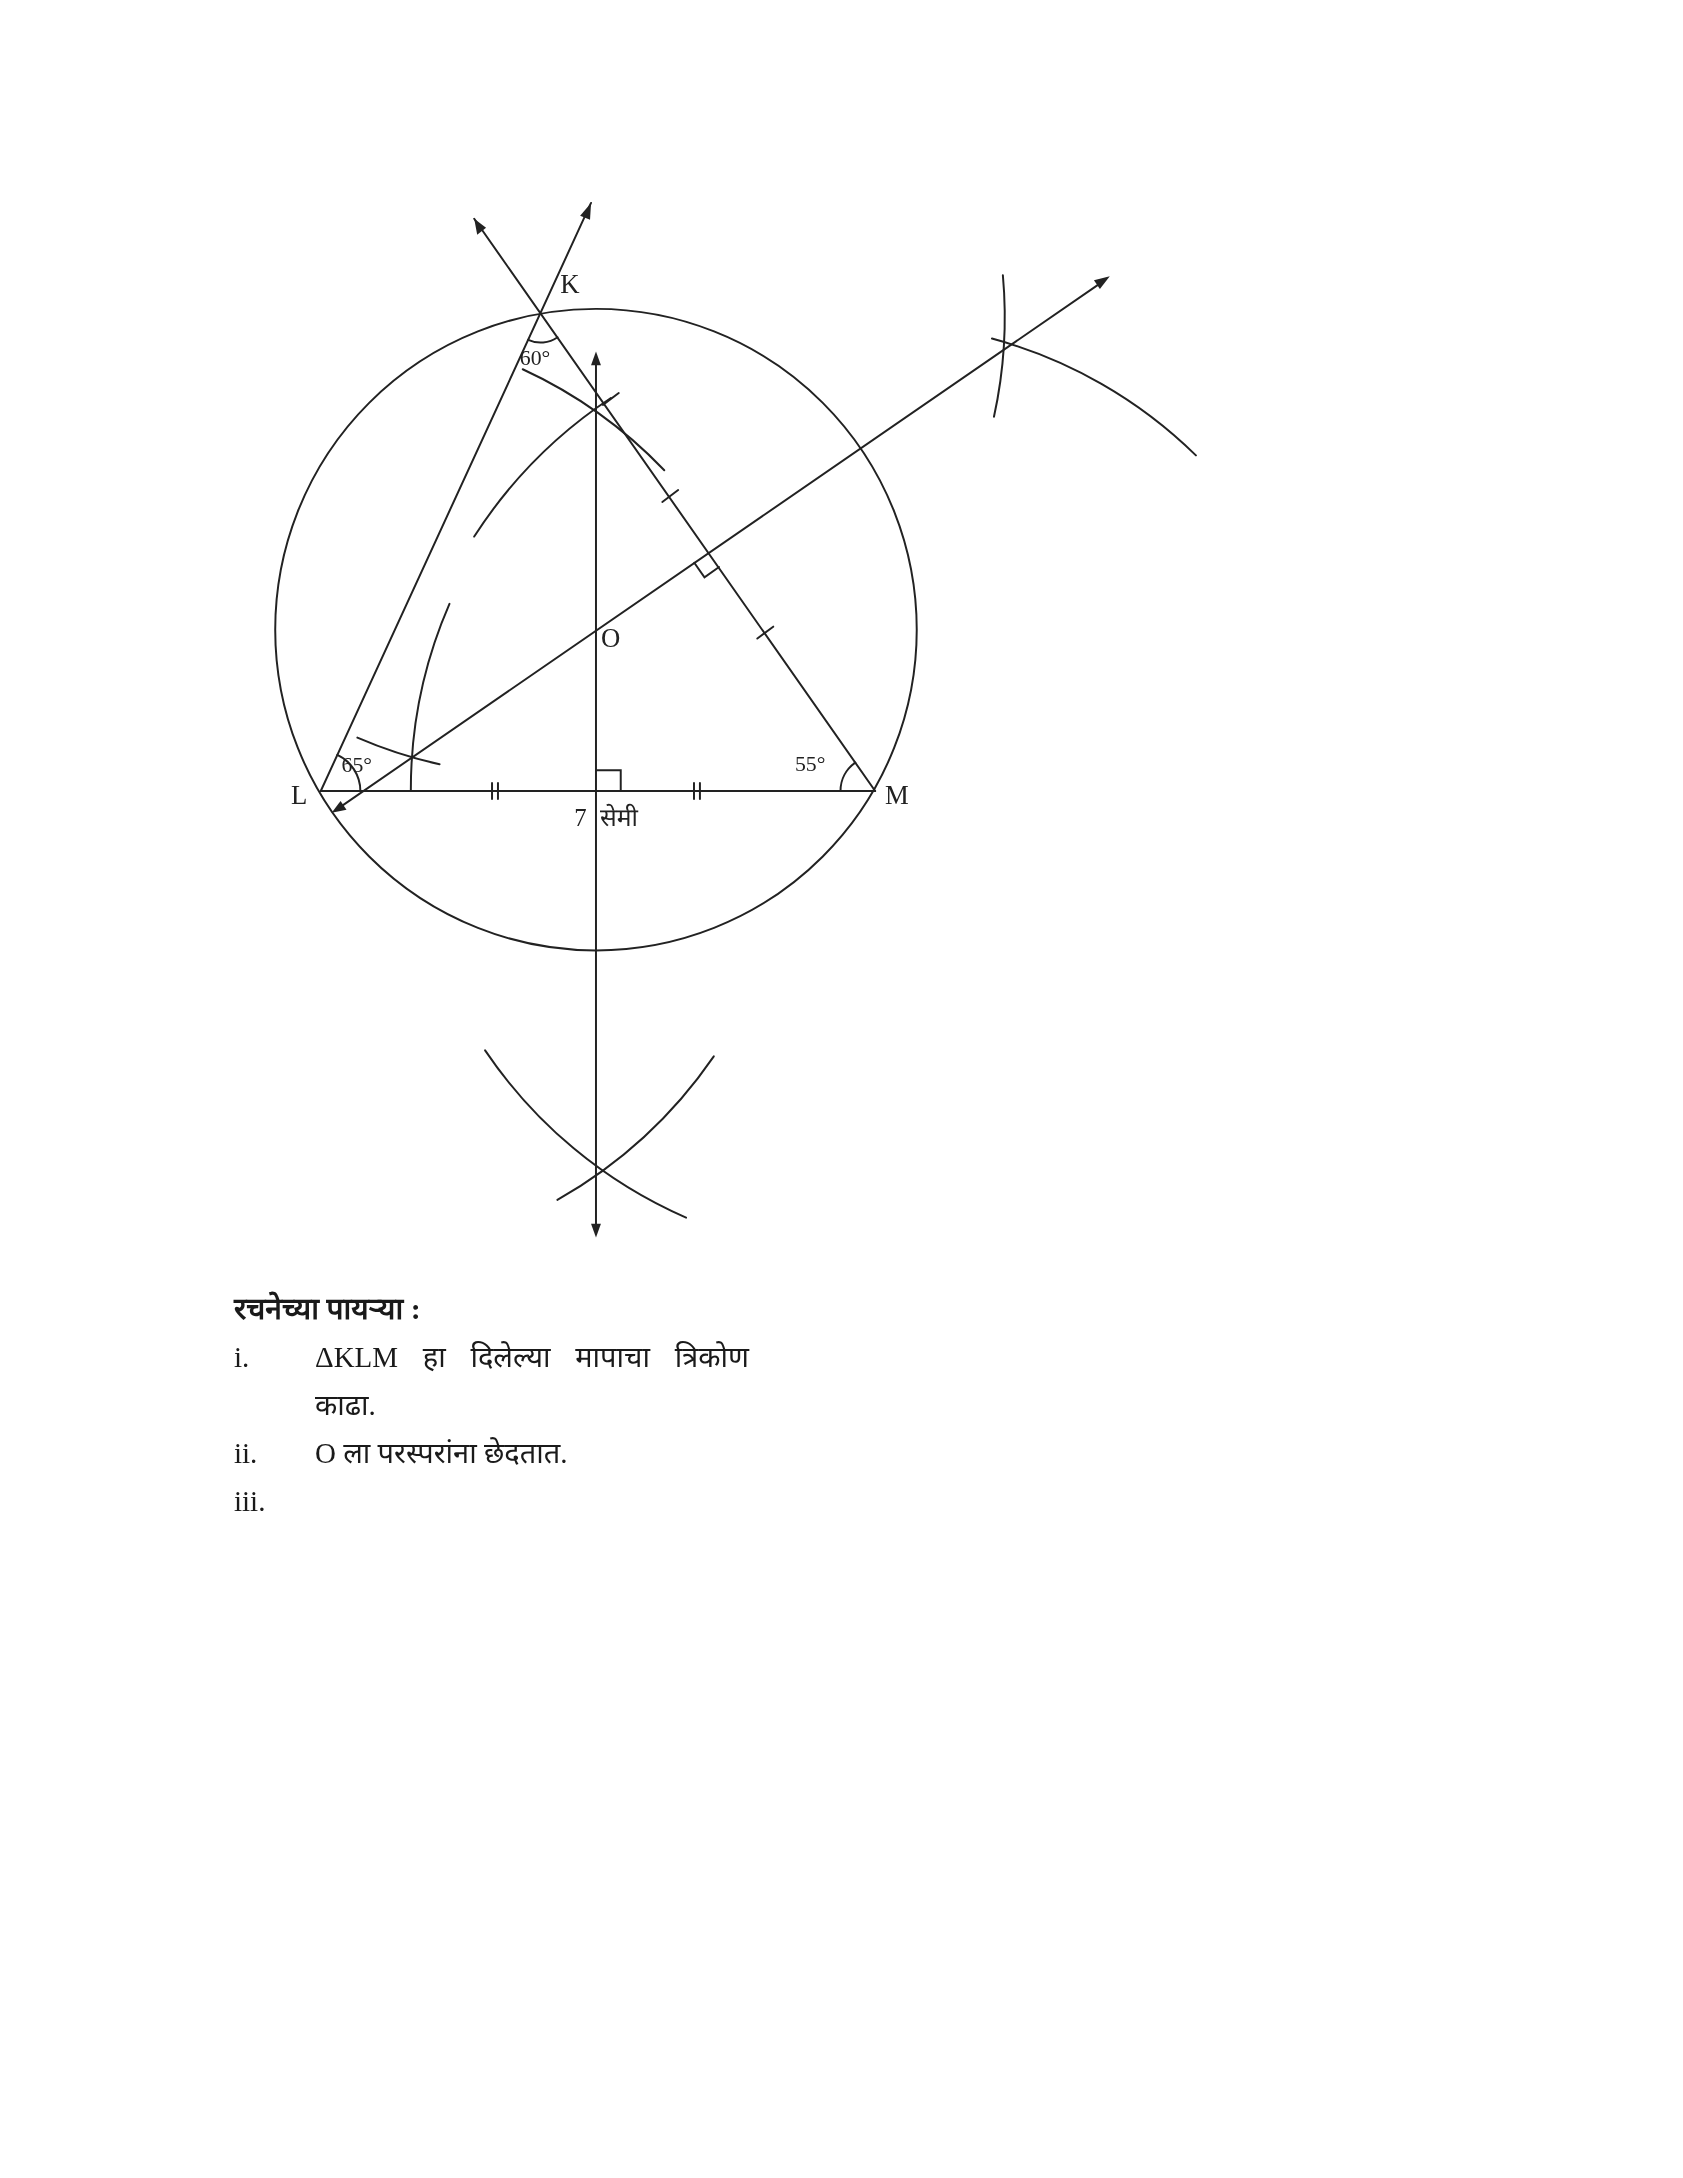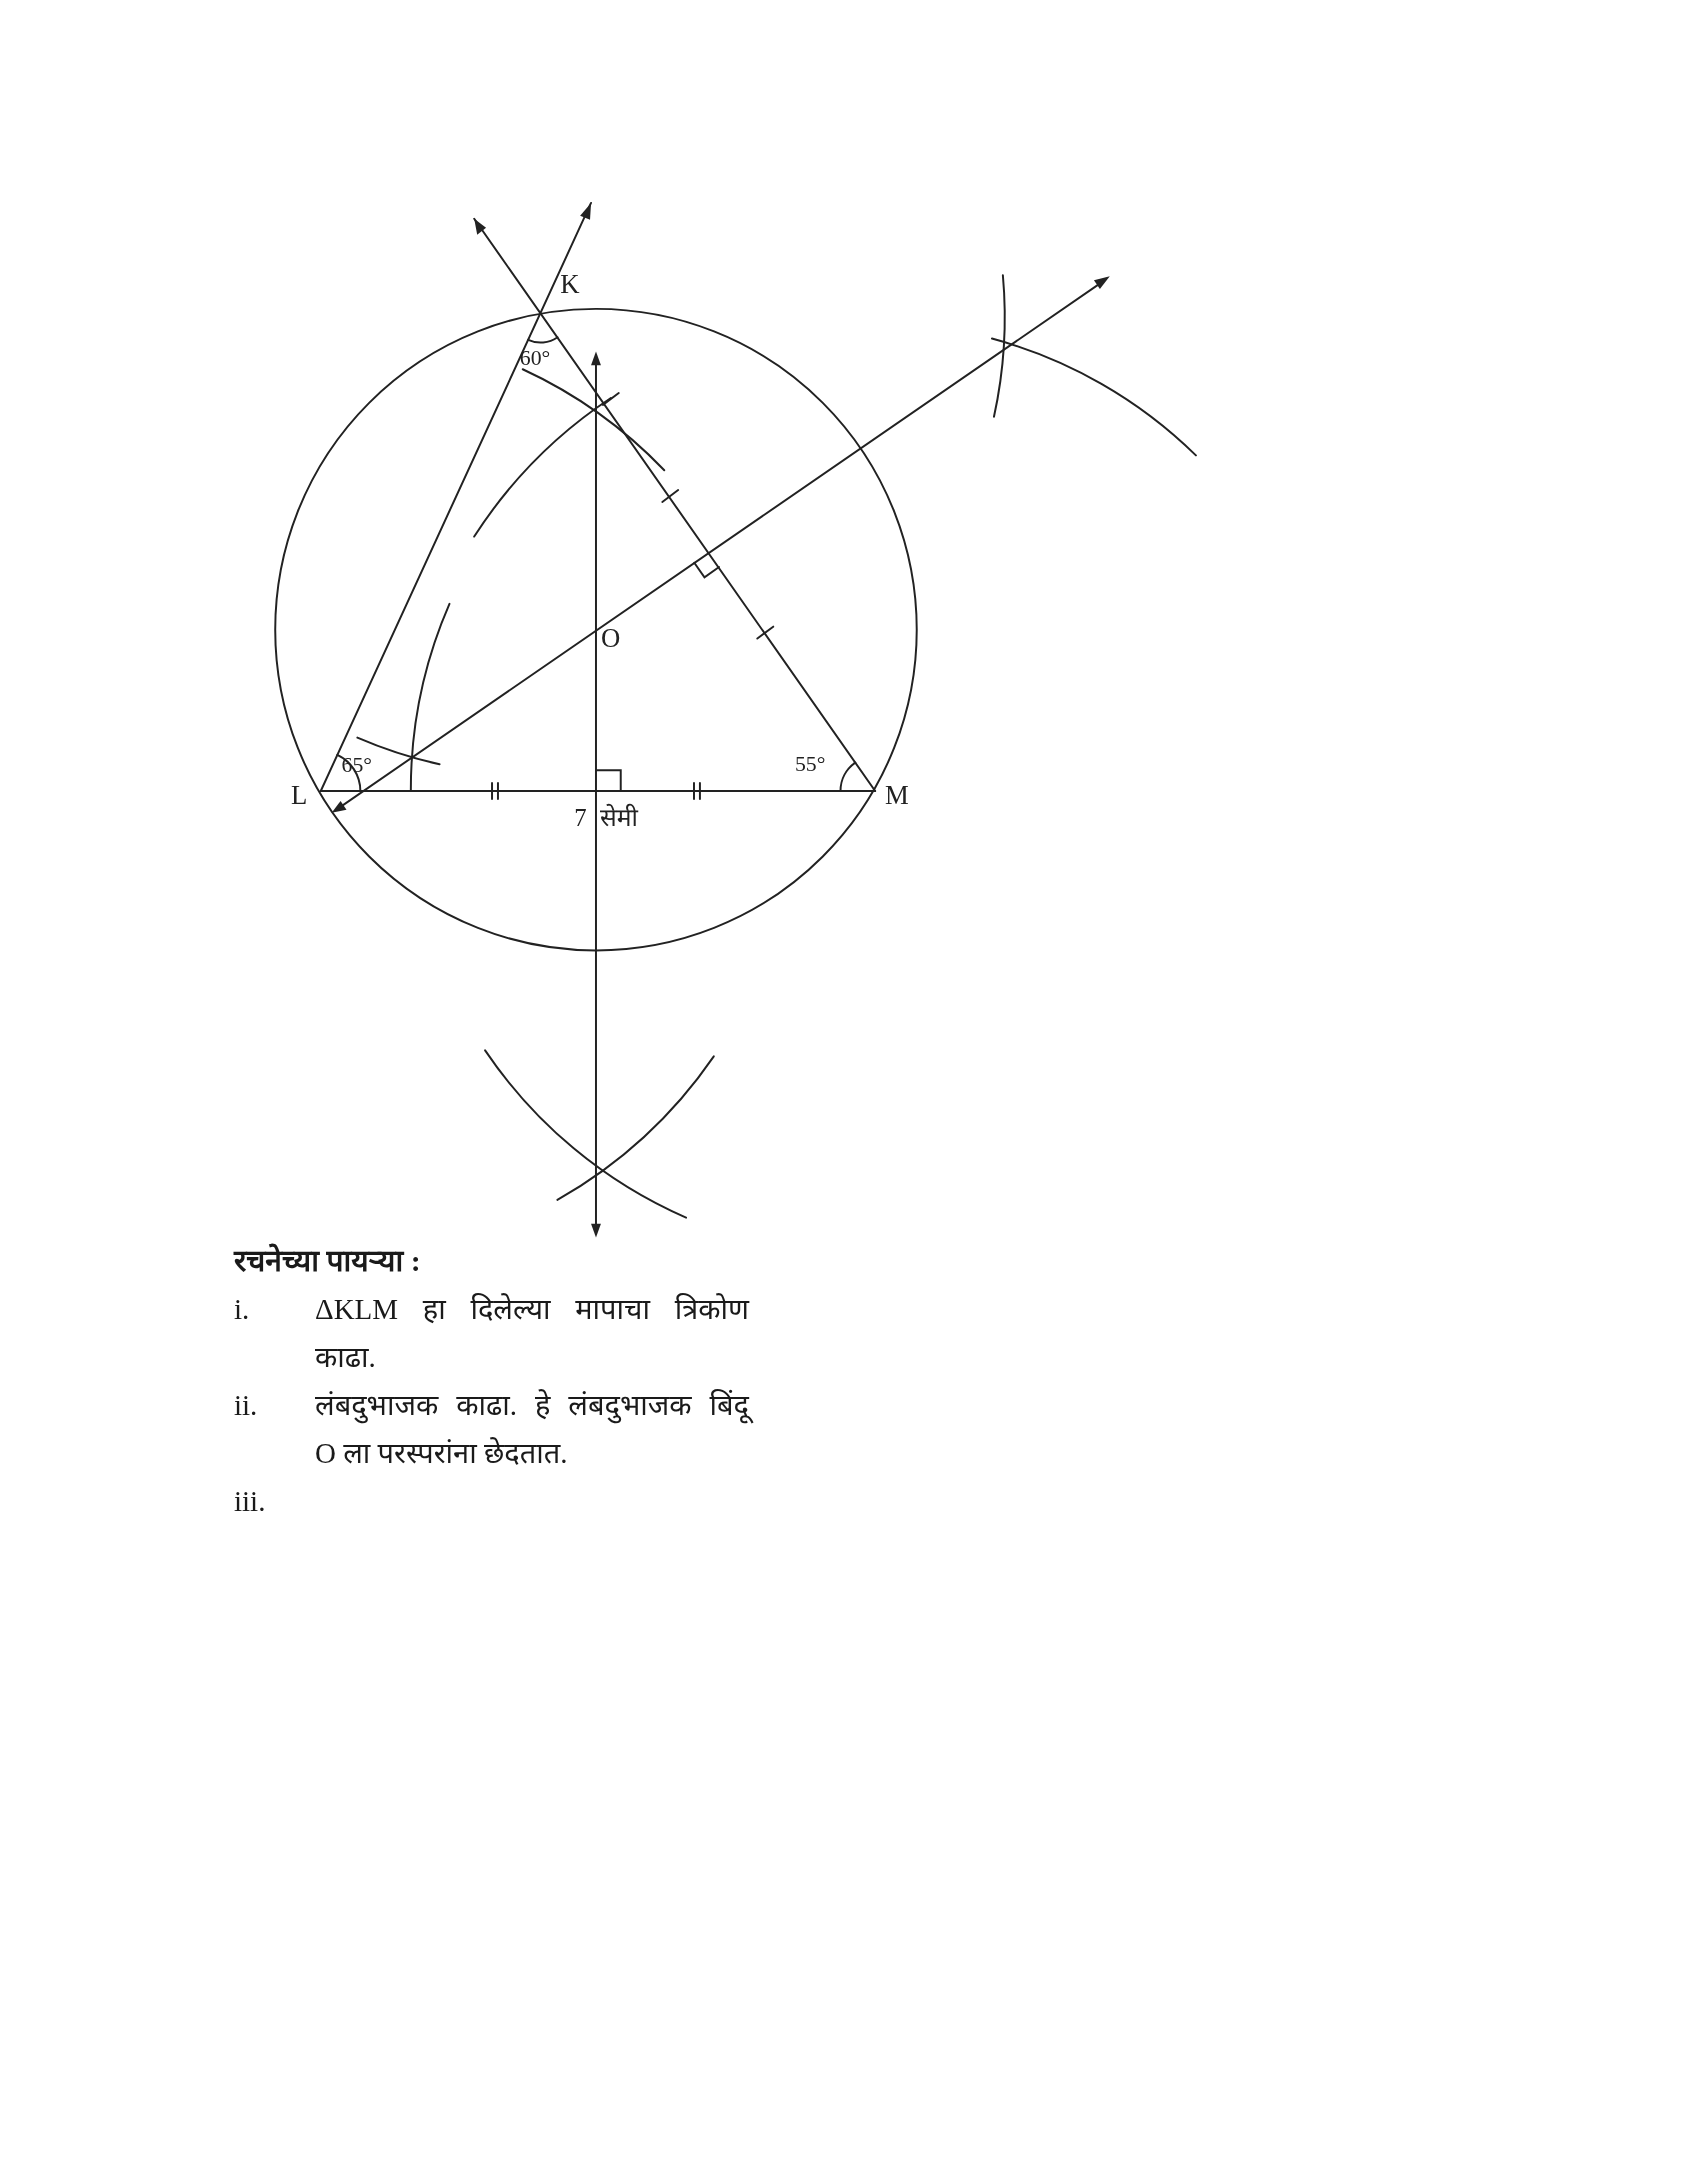--- a/index.html
+++ b/index.html
@@ -37,21 +37,21 @@
     fill: #222;
     stroke: none;
   }
   .lbl-point { font-size: 27px; }
   .lbl-angle { font-size: 22px; }
   .lbl-len   { font-size: 25px; }
 
   #steps {
     position: absolute;
     left: 234px;
-    top: 1237px;
+    top: 1285px;
     width: 515px;
     font-family: "Liberation Serif", "DejaVu Serif", serif;
     font-size: 29px;
     line-height: 48px;
     color: #1a1a1a;
   }
   #steps .heading {
     font-weight: bold;
     font-size: 30px;
     margin-bottom: 0;
@@ -142,21 +142,20 @@
     <span class="num">i.</span>
     <span class="body">
       <span class="line justify">ΔKLM हा दिलेल्या मापाचा त्रिकोण</span>
       <span class="line">काढा.</span>
     </span>
   </div>
 
   <div class="step">
     <span class="num">ii.</span>
     <span class="body">
-      <span class="line justify">लंबदुभाजक काढा. हे लंबदुभाजक बिंदू</span>
       <span class="line">O ला परस्परांना छेदतात.</span>
     </span>
   </div>
 
   <div class="step">
     <span class="num">iii.</span>
   </div>
 </div>
 
 

